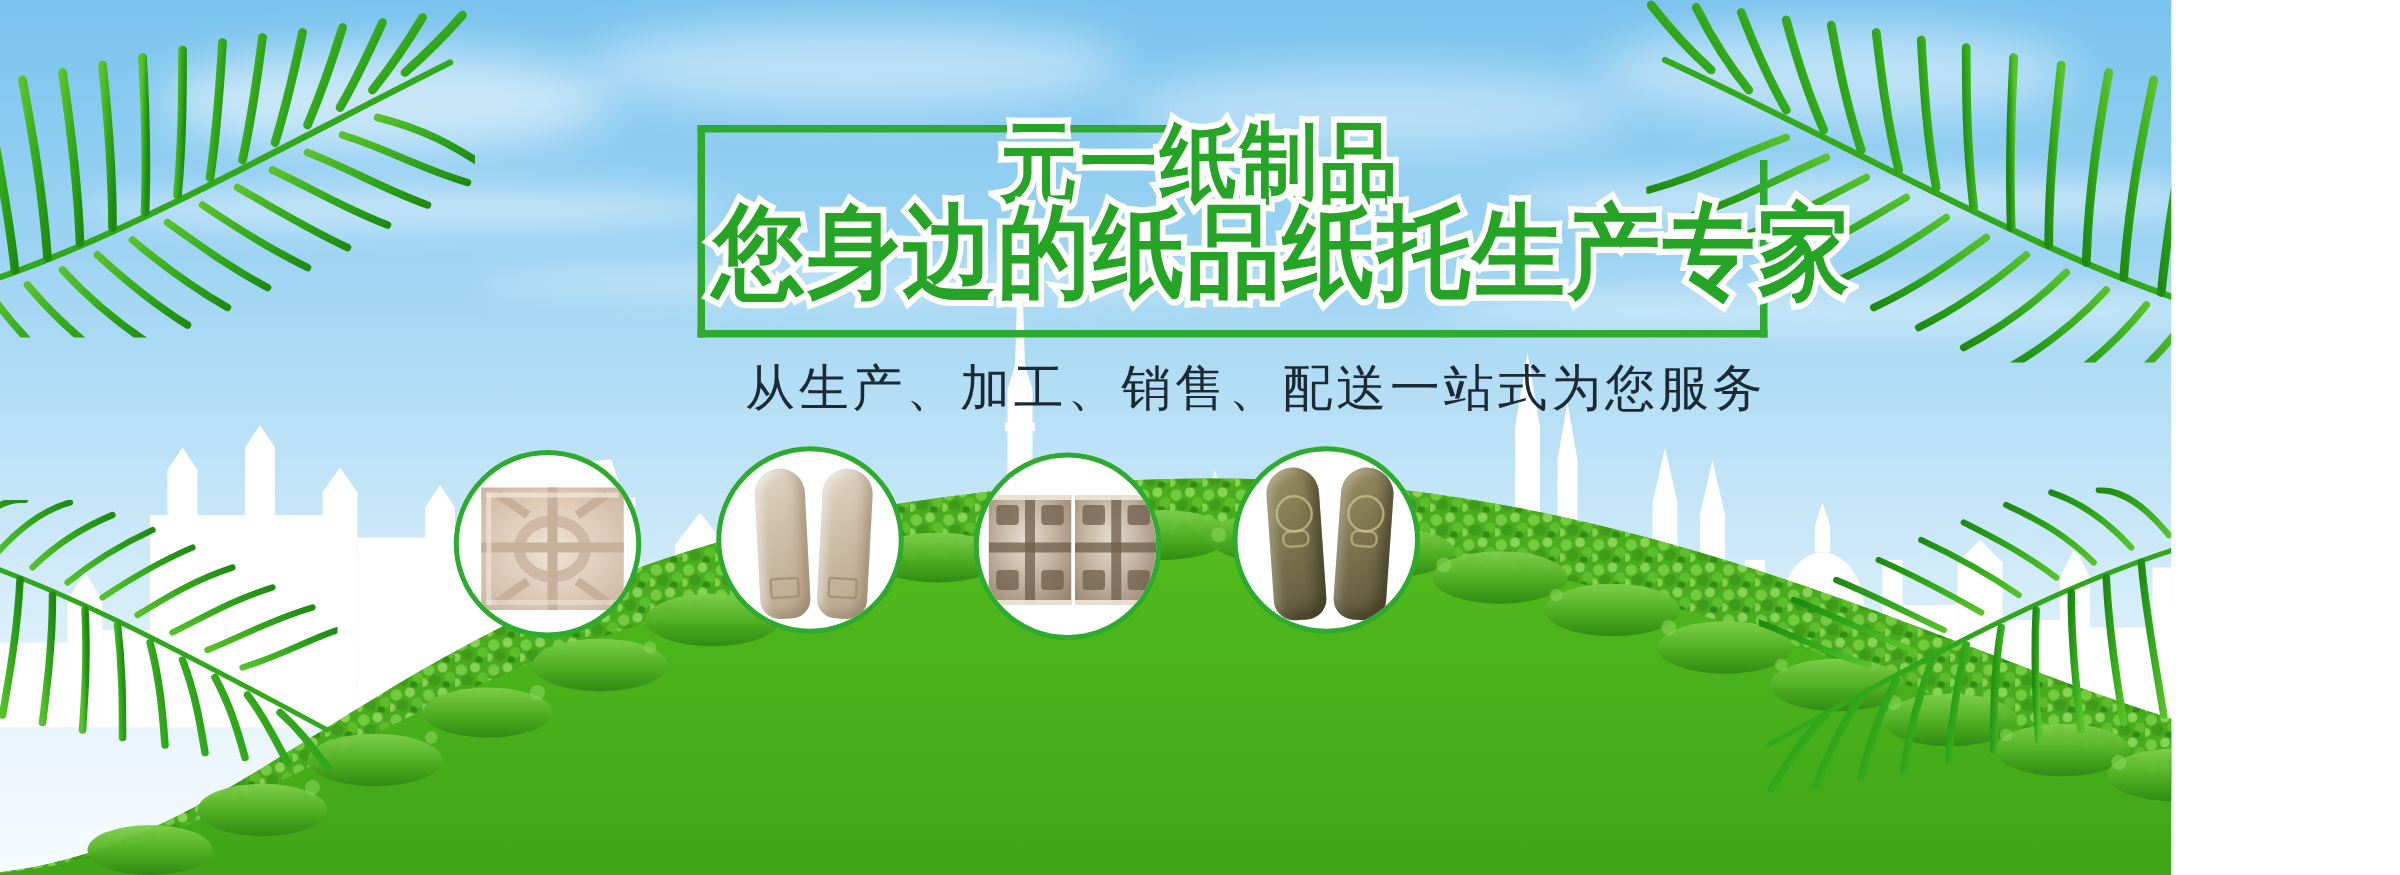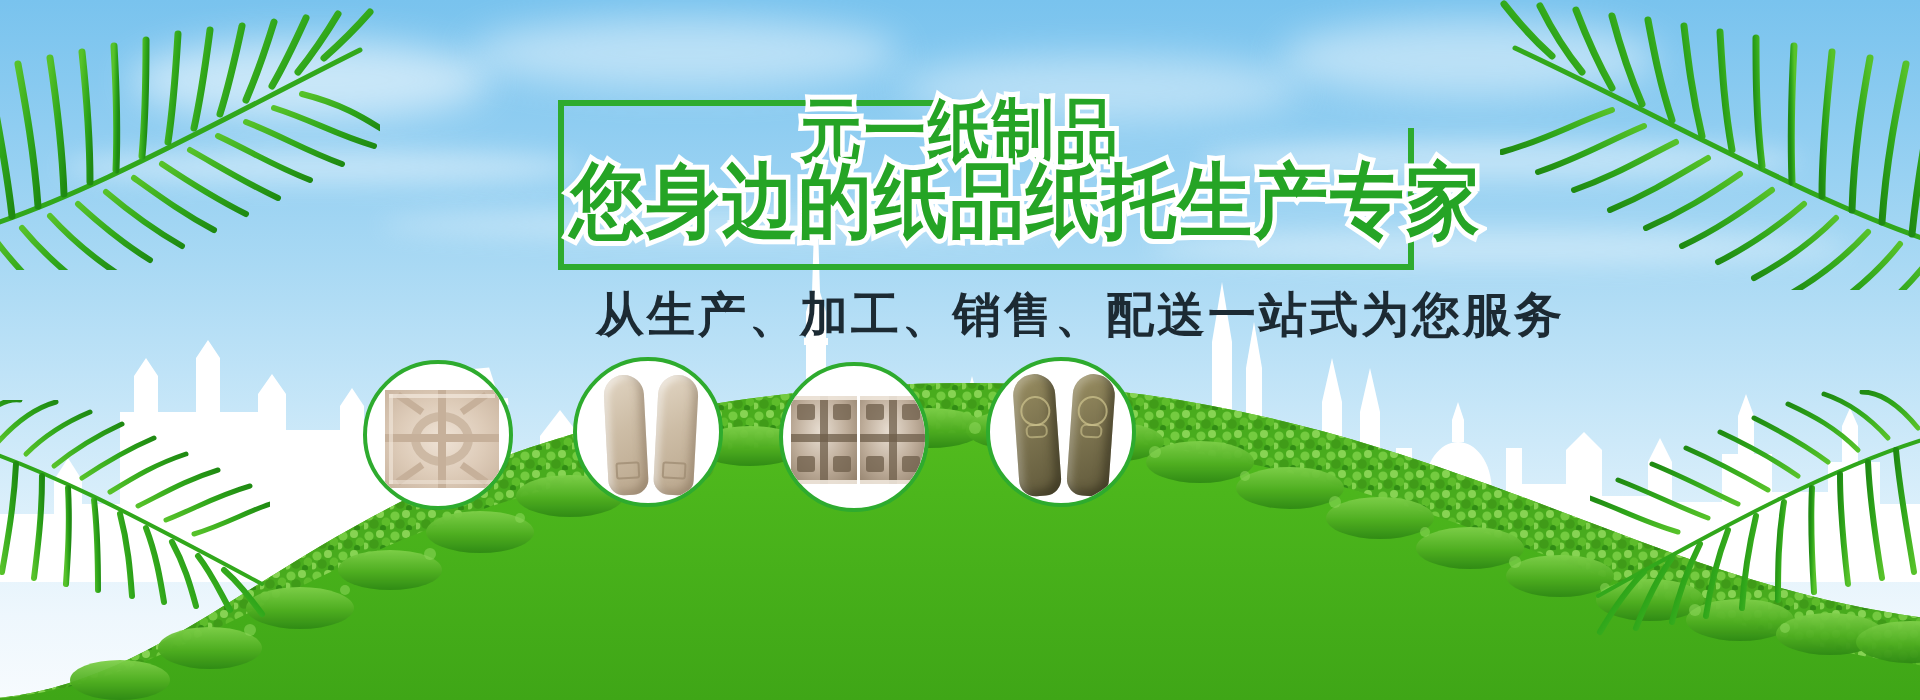--- a/index.html
+++ b/index.html
@@ -1,22 +1,23 @@
 <!DOCTYPE html>
 <html><head>
 <meta charset="utf-8">
 <style>
   html,body{margin:0;padding:0;background:#fff;}
   body{font-family:"Liberation Sans","DejaVu Sans",sans-serif;}
 
   #banner{
     position:relative;
-    width:1920px;height:700px;
+    width:1715px;height:700px;
     overflow:hidden;
     background:linear-gradient(to bottom,#79c3ee 0%,#8fcdf1 18%,#a9d9f4 38%,#c6e6f8 58%,#ddf0fb 74%,#eef7fd 88%,#f7fbfe 100%);
+    padding-left:22px;
   }
 
   
   .cloud{position:absolute;border-radius:50%;background:#ffffff;filter:blur(18px);}
   .cloudwisp{position:absolute;background:#ffffff;border-radius:50%;filter:blur(12px);}
 
   
   .frond{position:absolute;pointer-events:none;}
   .frond svg{display:block;}
 
@@ -66,23 +67,23 @@
   }
   #line2{
     left:570px;top:148px;
     font-size:74px;
     transform:scaleY(1.1);
     transform-origin:left top;
   }
   #subtitle{
     position:absolute;left:596px;top:283px;
     font-family:"DejaVu Sans","Liberation Sans",sans-serif;
-    font-size:48px;color:#1c2a33;
+    font-size:40px;color:#1c2a33;
     letter-spacing:3px;white-space:nowrap;
-    font-weight:700;
+    font-weight:400;
   }
 
   
   .pcircle{
     position:absolute;
     width:150px;height:150px;border-radius:50%;
     background:#ffffff;
     border:4px solid #2eab2e;
     box-sizing:border-box;
     overflow:hidden;

